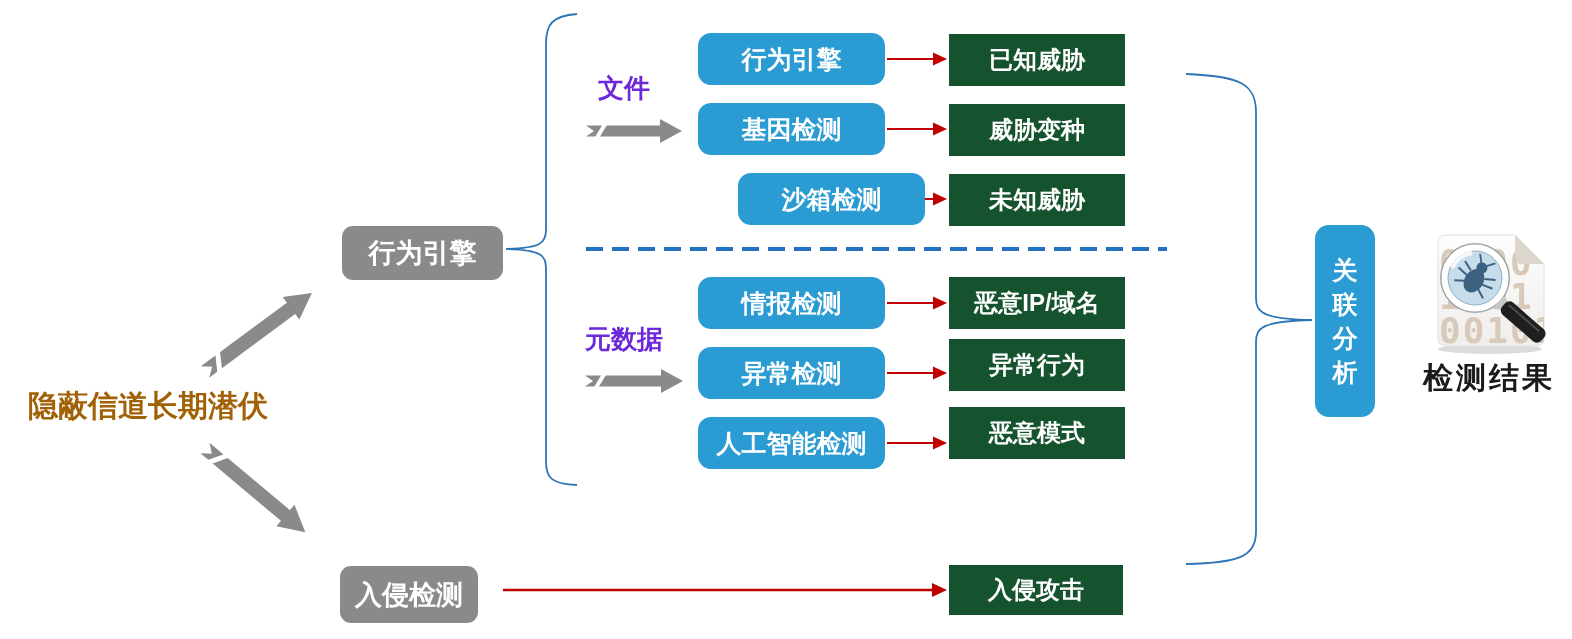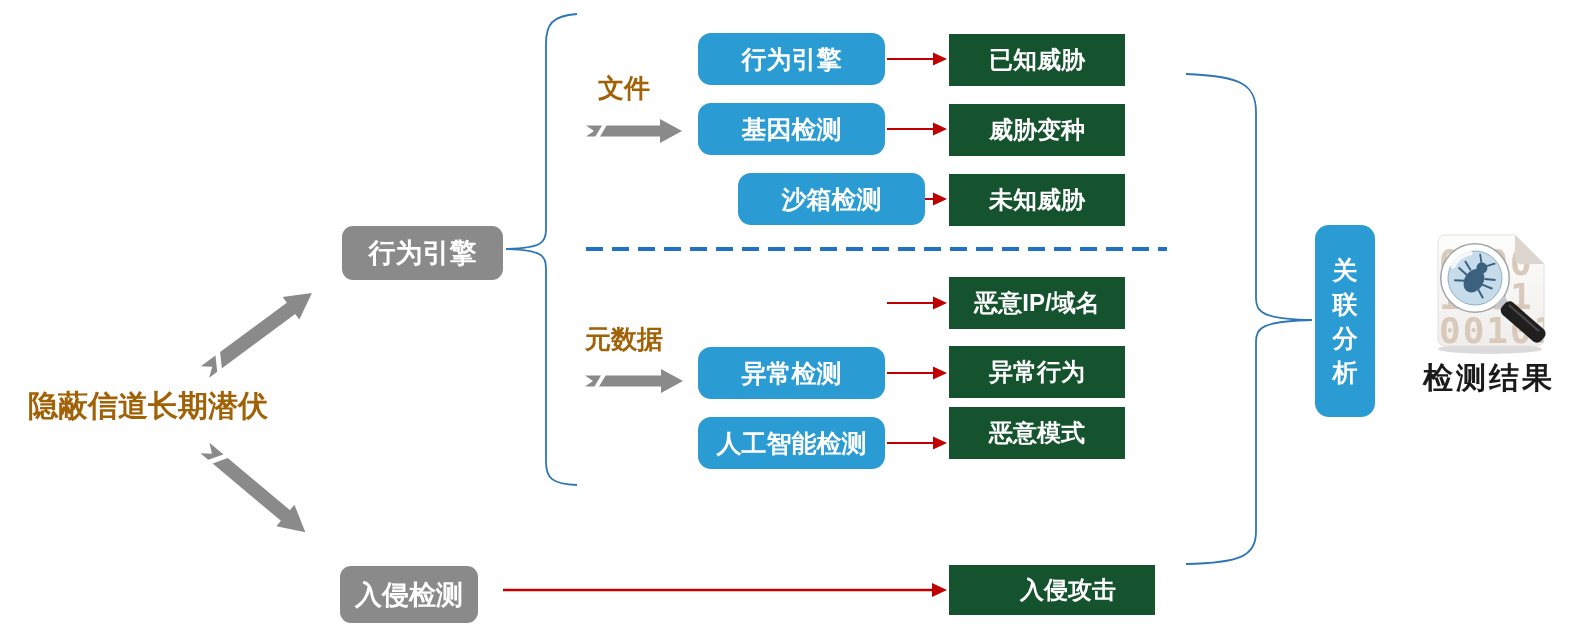--- a/index.html
+++ b/index.html
@@ -4,21 +4,21 @@
 <style>
   html,body{margin:0;padding:0;background:#ffffff;}
   #stage{position:relative;width:1572px;height:639px;background:#ffffff;overflow:hidden;
          font-family:"Liberation Sans","DejaVu Sans",sans-serif;}
   #lines{position:absolute;left:0;top:0;z-index:1;}
   .node{position:absolute;z-index:2;display:flex;align-items:center;justify-content:center;
         color:#fff;font-weight:bold;}
   .engine{background:#8A8A8A;border-radius:11px;font-size:27px;margin-top:8px;}
   .detector{left:698px;width:187px;height:52px;background:#2B9BD3;border-radius:13px;font-size:25px;}
   .result{left:949px;width:176px;height:52px;background:#14532d;font-size:24px;}
-  .lbl{position:absolute;z-index:2;color:#a16207;font-weight:bold;font-size:26px;white-space:nowrap;}
+  .lbl{position:absolute;z-index:2;color:#6d28d9;font-weight:bold;font-size:26px;white-space:nowrap;}
   #source-text{position:absolute;left:28px;top:386px;z-index:2;color:#a16207;
                font-weight:bold;font-size:30px;white-space:nowrap;}
   #analysis-box{position:absolute;left:1315px;top:225px;width:60px;height:192px;z-index:2;
                 background:#2B9BD3;border-radius:14px;display:flex;flex-direction:column;
                 align-items:center;justify-content:center;gap:9px;color:#fff;
                 font-weight:bold;font-size:25px;line-height:1;}
   #result-caption{position:absolute;left:1404px;top:358px;width:170px;z-index:2;text-align:center;
                   color:#1a1a1a;font-weight:bold;font-size:30px;letter-spacing:3px;}
   #result-icon{position:absolute;left:1430px;top:232px;z-index:2;}
 </style>
@@ -90,30 +90,31 @@
 
   <div class="node engine" style="left:342px;top:218px;width:161px;height:54px;">行为引擎</div>
   <div class="node engine" style="left:340px;top:558px;width:138px;height:57px;">入侵检测</div>
 
   <div class="lbl" style="left:598px;top:71px;">文件</div>
   <div class="lbl" style="left:585px;top:322px;">元数据</div>
 
   <div class="node detector" style="top:33px;">行为引擎</div>
   <div class="node detector" style="top:103px;">基因检测</div>
   <div class="node detector" style="top:173px;margin-left:40px;">沙箱检测</div>
+  <div class="node detector" style="top:277px;">情报检测</div>
   <div class="node detector" style="top:347px;">异常检测</div>
   <div class="node detector" style="top:417px;">人工智能检测</div>
 
   <div class="node result" style="top:34px;">已知威胁</div>
   <div class="node result" style="top:104px;">威胁变种</div>
   <div class="node result" style="top:174px;">未知威胁</div>
   <div class="node result" style="top:277px;">恶意IP/域名</div>
-  <div class="node result" style="top:346px;">异常行为</div>
+  <div class="node result" style="top:339px;">异常行为</div>
   <div class="node result" style="top:407px;">恶意模式</div>
-  <div class="node result" style="top:565px;width:174px;height:50px;padding-left:32px;">入侵攻击</div>
+  <div class="node result" style="top:565px;width:174px;height:50px;">入侵攻击</div>
 
   <div id="analysis-box">
     <span>关</span>
     <span>联</span>
     <span>分</span>
     <span>析</span>
   </div>
 
   <svg id="result-icon" width="126" height="124" viewBox="0 0 126 124">
     <defs>

